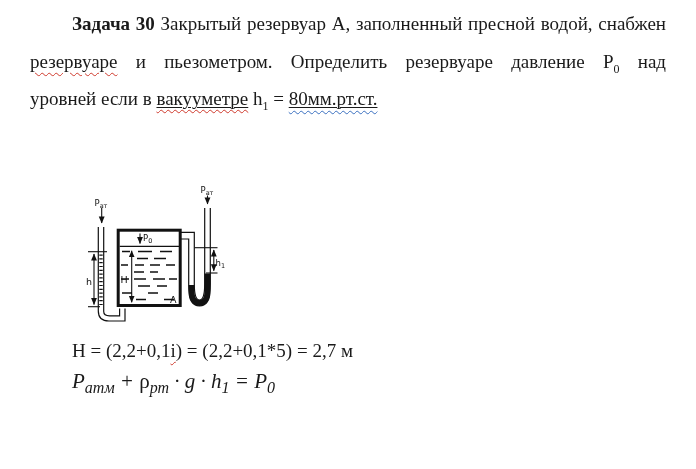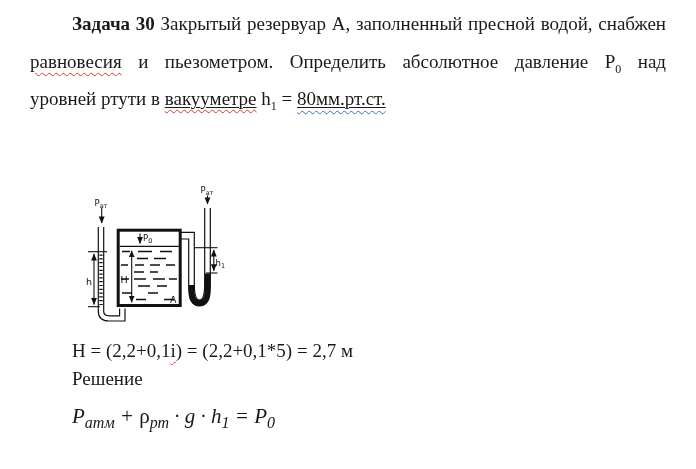--- a/index.html
+++ b/index.html
@@ -35,22 +35,22 @@
   .formula sub { font-size:16px; line-height:0; }
   .rho { font-style:normal; }
 </style>
 </head>
 <body>
 
 <div class="page">
 
   <div class="para">
     <div class="jl indent"><span class="b">Задача 30</span><span> Закрытый резервуар А, заполненный пресной водой, снабжен</span></div>
-    <div class="jl"><span class="sqr">равновесия</span><span> и пьезометром. Определить абсолютное давление Р</span><sub class="s">0</sub><span> над</span></div>
-    <div class="ll"><span>уровней ртути в </span><span class="ul"><span class="sqr">вакууметре</span></span><span> h</span><sub class="s">1</sub><span> = </span><span class="ul"><span class="sqb">80мм.рт.ст.</span></span></div>
+    <div class="jl"><span class="sqr">резервуаре</span><span> и пьезометром. Определить резервуаре давление Р</span><sub class="s">0</sub><span> над</span></div>
+    <div class="ll"><span>уровней если в </span><span class="ul"><span class="sqr">вакууметре</span></span><span> h</span><sub class="s">1</sub><span> = </span><span class="ul"><span class="sqb">80мм.рт.ст.</span></span></div>
   </div>
 
   <div class="fig">
     <svg width="175" height="153" viewBox="0 0 175 153">
       <defs>
         <marker id="arr" viewBox="0 0 10 10" refX="8.5" refY="5" markerWidth="7" markerHeight="7" orient="auto-start-reverse">
           <path d="M0,1.2 L9,5 L0,8.8 Z" fill="#111"></path>
         </marker>
       </defs>
       <g stroke="#111" fill="none" stroke-width="1.2">
@@ -85,17 +85,16 @@
         <text x="6" y="104" font-size="9.5">h</text>
         <text x="40.5" y="102" font-size="9.5">H</text>
         <text x="135.5" y="85"><tspan>h</tspan><tspan font-size="6.5" dy="1.8">1</tspan></text>
         <text x="90" y="122" font-size="9.5">A</text>
       </g>
     </svg>
   </div>
 
   <div class="sol">
     <div class="sl m4"><span>Н = (2,2+0,1</span><span class="sqr">i</span><span>) = (2,2+0,1*5) = 2,7 м</span></div>
-    <div class="sl m12">Решение</div>
     <div class="formula"><span>P</span><sub>атм</sub><span> + </span><span class="rho">ρ</span><sub>рт</sub><span> · </span><span>g</span><span> · </span><span>h</span><sub>1</sub><span> = </span><span>P</span><sub>0</sub></div>
   </div>
 
 </div>
 
 </body></html>

